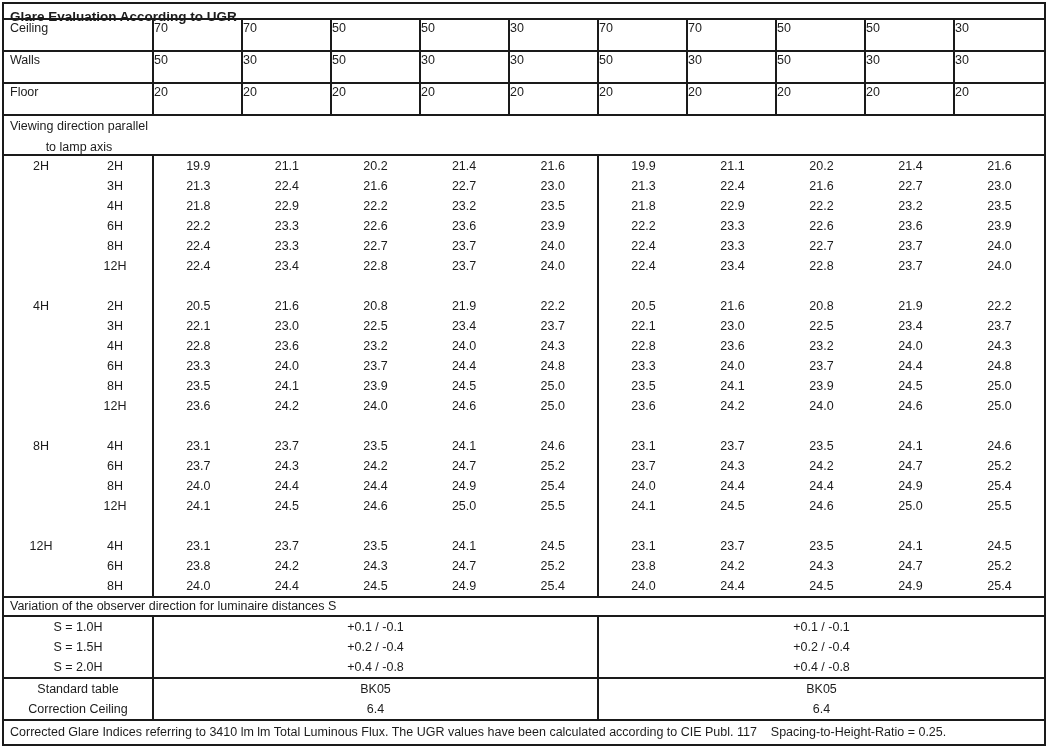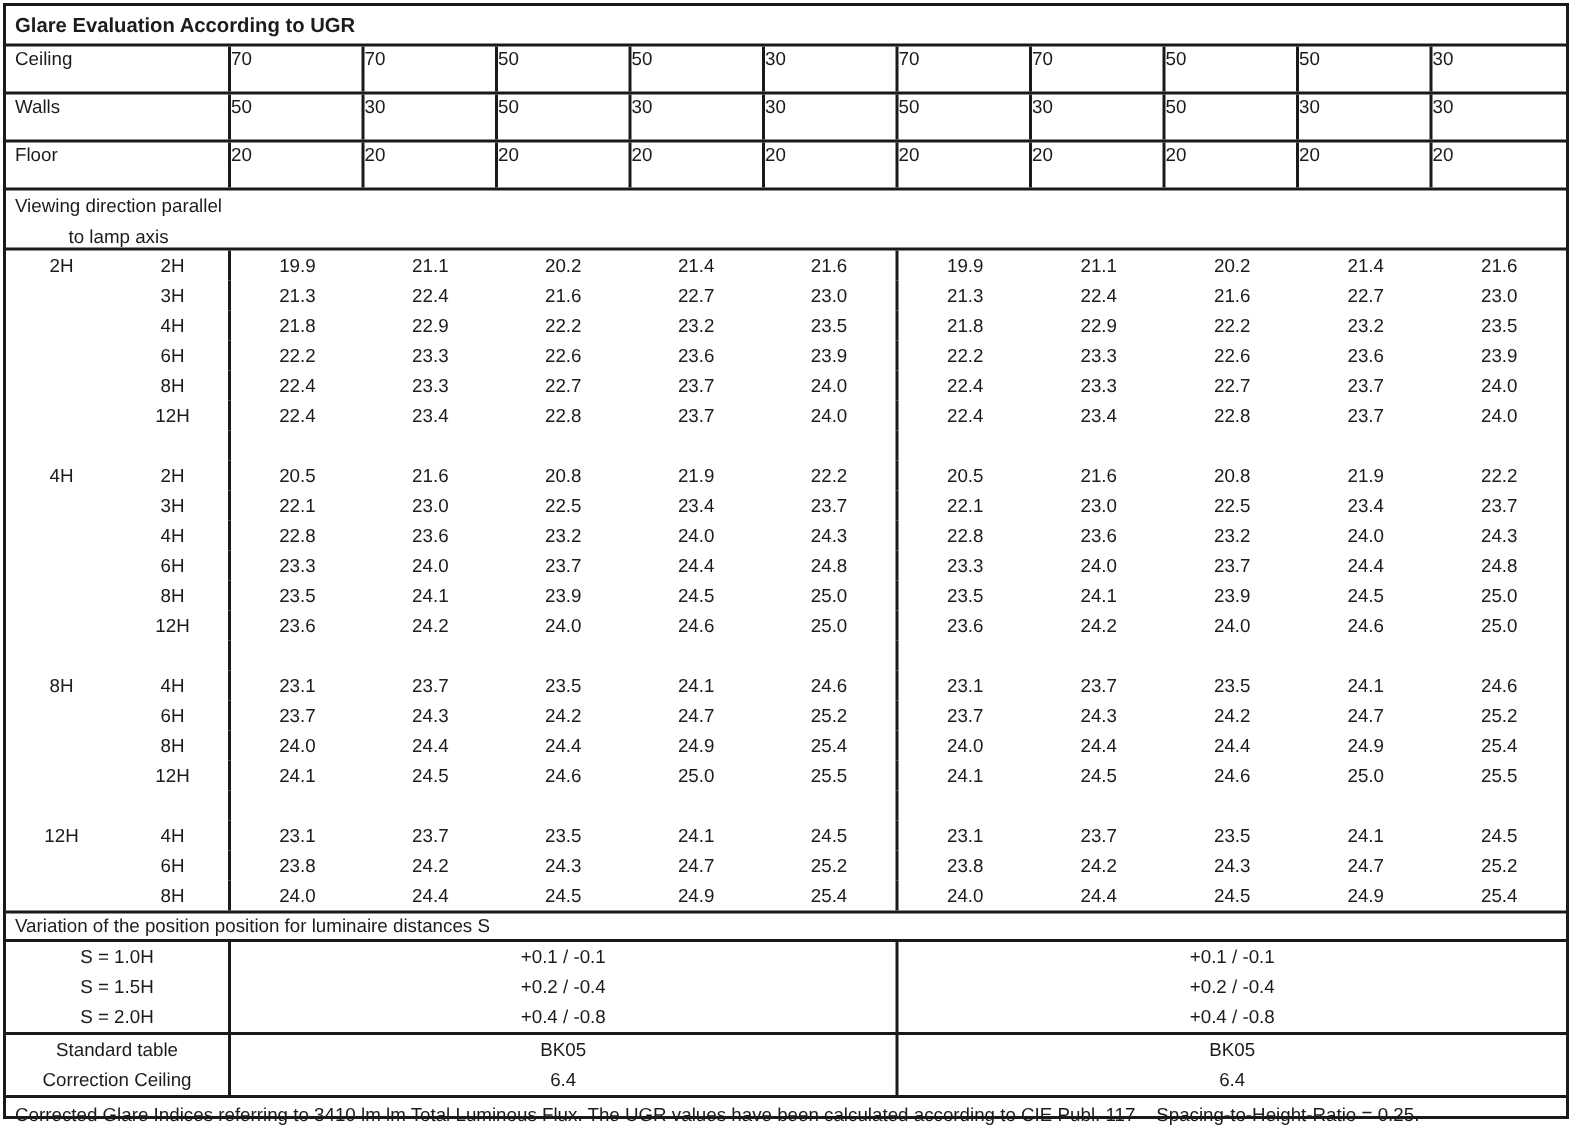--- a/index.html
+++ b/index.html
@@ -10,21 +10,21 @@
     font-size: 12.5px;
     position: relative;
   }
   .outer {
     position: absolute; left: 2px; top: 2px;
     width: 1044px; height: 744px;
     border: 2px solid #1a1a1a;
     background: #fff;
   }
   .title-row {
-    height: 27px; line-height: 25px;
+    height: 16px; line-height: 25px;
     border-bottom: 2px solid #1a1a1a;
     font-weight: bold; font-size: 13.5px;
     padding-left: 6px;
   }
   
   .surface-row {
     display: grid; grid-template-columns: 150px repeat(10, 1fr);
     height: 32px; line-height: 17px;
     border-bottom: 2px solid #1a1a1a;
   }
@@ -553,21 +553,21 @@
         <div class="dl-half">
           <div>24.0</div>
           <div>24.4</div>
           <div>24.5</div>
           <div>24.9</div>
           <div>25.4</div>
         </div>
       </div>
     </div>
 
-  <div class="var-heading">Variation of the position position for luminaire distances S</div>
+  <div class="var-heading">Variation of the observer direction for luminaire distances S</div>
 
   <div class="tri-block" id="variation-rows">
       <div class="tri-row">
         <div>S = 1.0H</div>
         <div>+0.1 / -0.1</div>
         <div>+0.1 / -0.1</div>
       </div>
       <div class="tri-row">
         <div>S = 1.5H</div>
         <div>+0.2 / -0.4</div>

